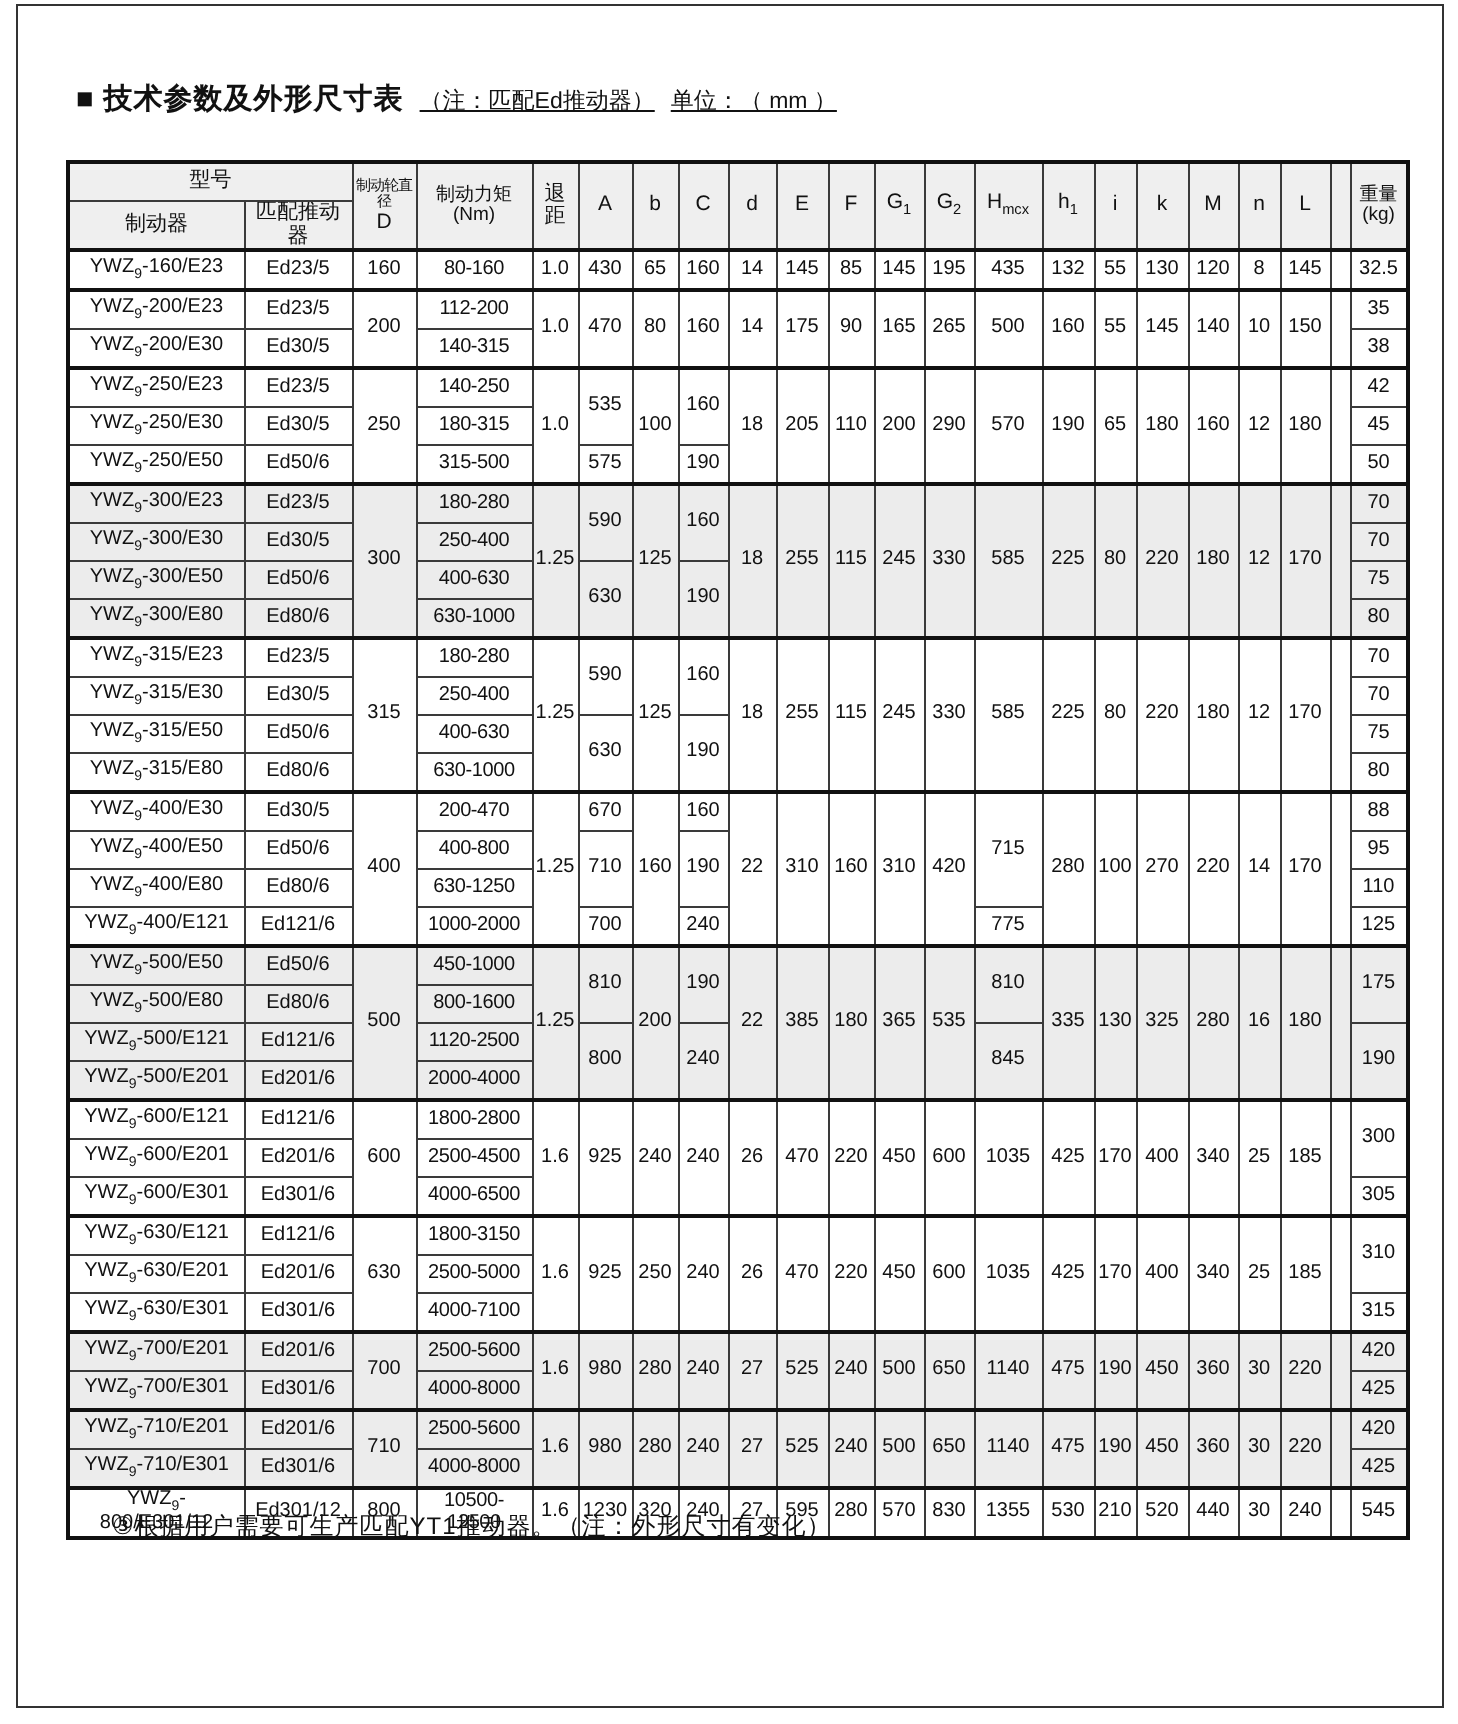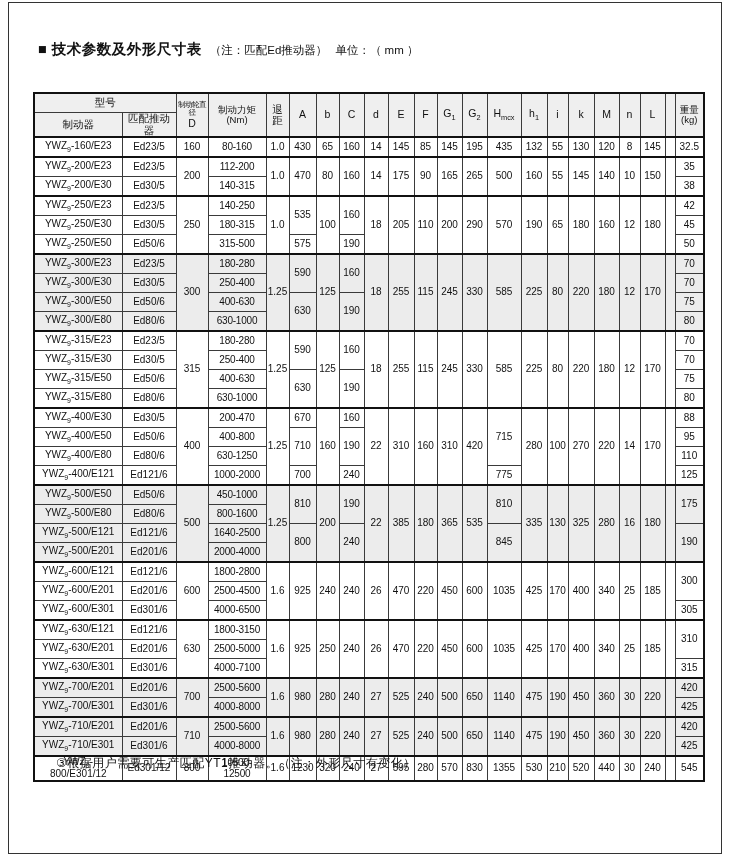--- a/index.html
+++ b/index.html
@@ -2,22 +2,22 @@
 <html><head>
 <meta charset="utf-8">
 <style>
   html,body{margin:0;padding:0;background:#fff;}
   body{width:729px;height:862px;position:relative;overflow:hidden;
        font-family:"Liberation Sans","DejaVu Sans",sans-serif;color:#111;}
   .frame{position:absolute;left:8px;top:2px;width:714px;height:852px;
          border:1px solid #333;background:#fff;box-sizing:border-box;}
   .title-row{position:absolute;left:38px;top:40px;white-space:nowrap;}
   .title-main{font-size:14.5px;font-weight:bold;letter-spacing:.5px;text-align:center;}
-  .title-note,.title-unit{font-size:11.5px;font-weight:normal;margin-left:8px;}
-  table.spec{position:absolute;left:33px;top:92px;width:670px;
+  .title-note,.title-unit{font-size:11.5px;font-weight:normal;margin-left:8px;text-decoration:underline;}
+  table.spec{position:absolute;left:33px;top:80px;width:670px;
              border-collapse:collapse;table-layout:fixed;
              border:2px solid #111;}
   table.spec th,table.spec td{border:1px solid #3a3a3a;padding:0 1px;
              text-align:center;vertical-align:middle;overflow:hidden;
              font-weight:normal;}
   table.spec thead th{background:#efefef;font-size:10.5px;height:18px;line-height:1.1;}
   table.spec thead{border-bottom:2px solid #111;}
   table.spec td{font-size:10px;height:18px;line-height:1.05;}
   td.c-model{font-size:9.5px;}
   td.c-torque{font-size:9.5px;letter-spacing:-0.2px;margin-left:46px;}
@@ -355,21 +355,21 @@
         <td rowspan="2">175</td>
       </tr>
       <tr class="shaded">
         <td class="c-model">YWZ<sub>9</sub>-500/E80</td>
         <td>Ed80/6</td>
         <td class="c-torque">800-1600</td>
       </tr>
       <tr class="shaded">
         <td class="c-model">YWZ<sub>9</sub>-500/E121</td>
         <td>Ed121/6</td>
-        <td class="c-torque">1640-2500</td>
+        <td class="c-torque">1120-2500</td>
         <td rowspan="2">800</td>
         <td rowspan="2">240</td>
         <td rowspan="2">845</td>
         <td rowspan="2">190</td>
       </tr>
       <tr class="shaded">
         <td class="c-model">YWZ<sub>9</sub>-500/E201</td>
         <td>Ed201/6</td>
         <td class="c-torque">2000-4000</td>
       </tr>

